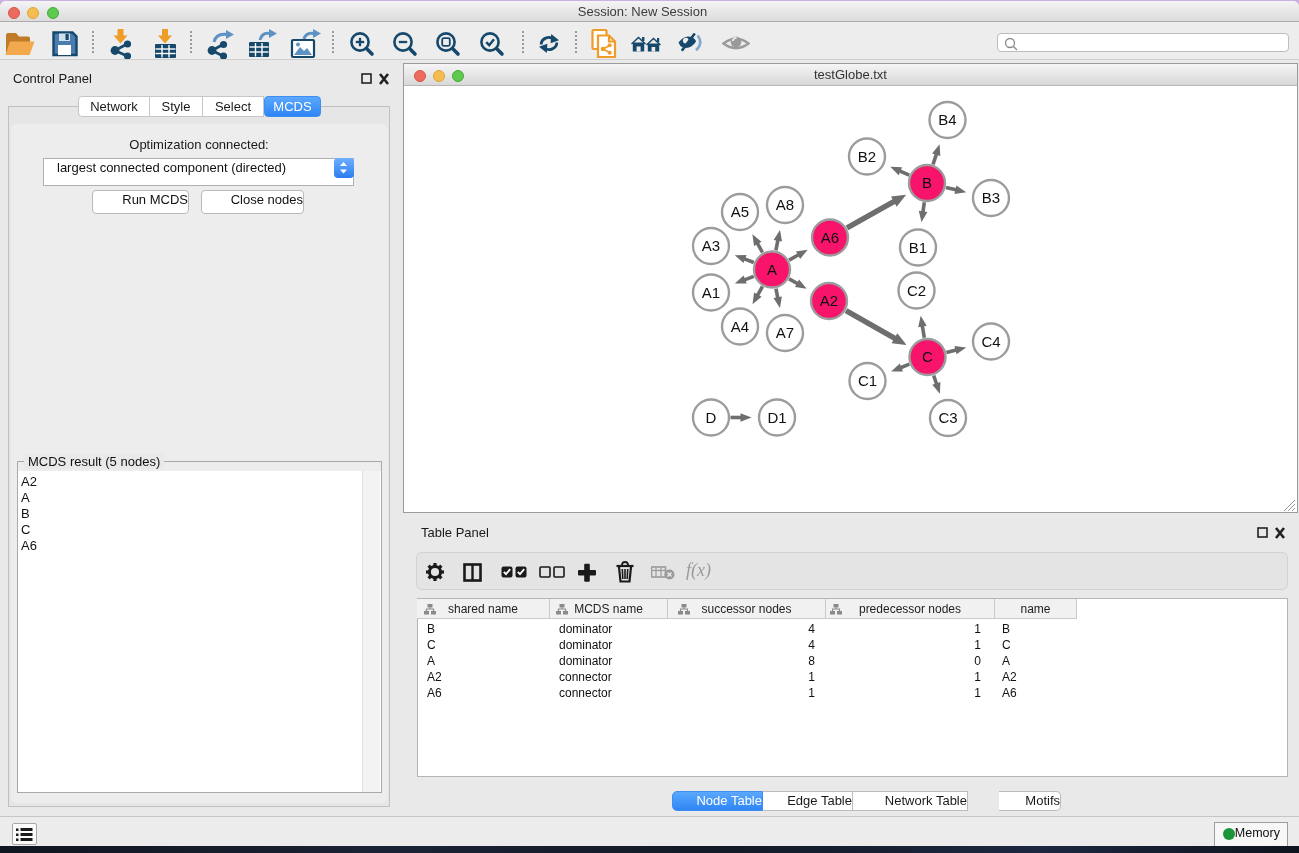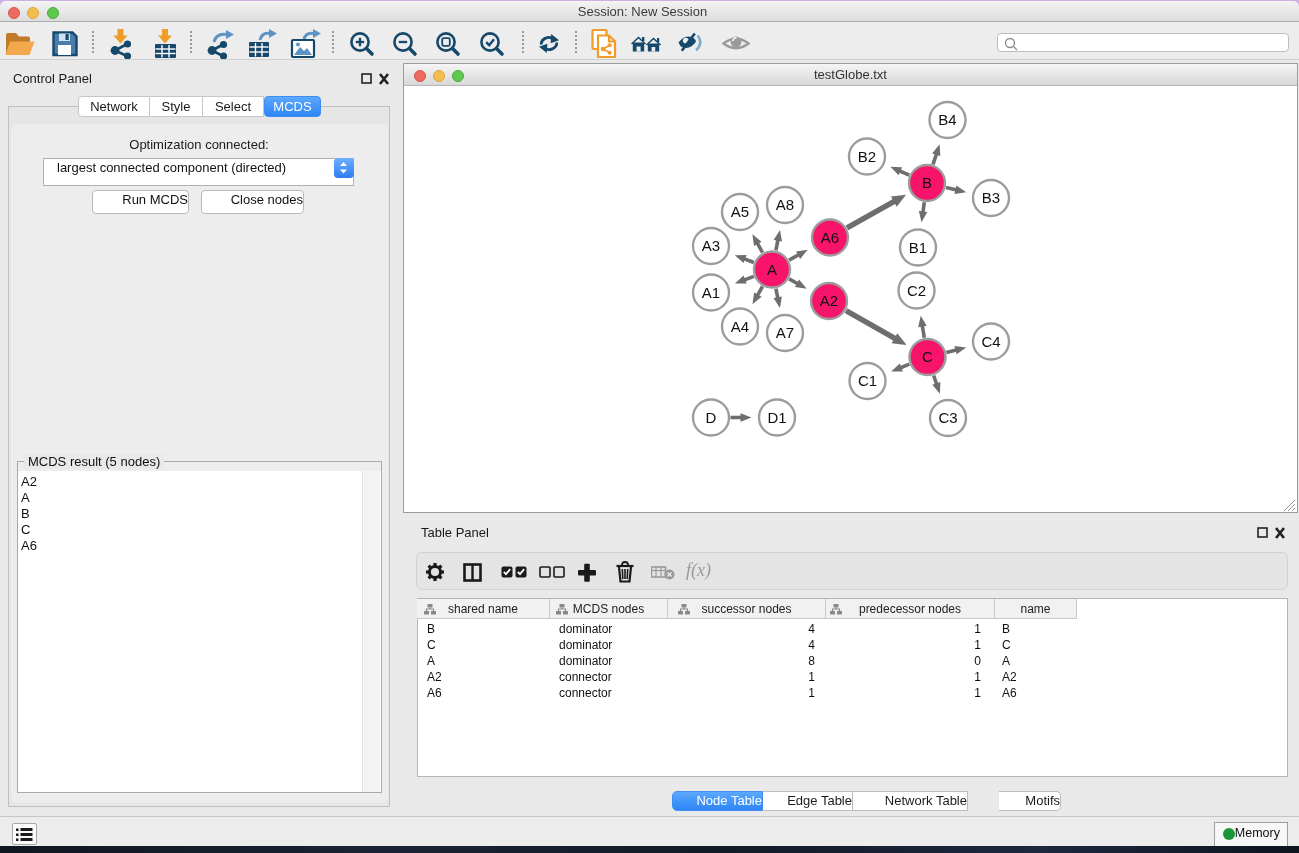--- a/index.html
+++ b/index.html
@@ -359,21 +359,21 @@
       <line x1="0.5" y1="4.5" x2="14.5" y2="4.5"></line>
       <line x1="5" y1="1" x2="5" y2="11"></line>
       <line x1="10" y1="1" x2="10" y2="11"></line>
     </g>
     <circle cx="18.5" cy="8.5" r="5" fill="#9a9a9a"></circle>
     <path d="M16.5,6.5 L20.5,10.5 M20.5,6.5 L16.5,10.5" stroke="#ededed" stroke-width="1.4"></path>
   </svg>
 <div class="abs" style="left:686px;top:560px;font-family:'Liberation Serif',serif;font-style:italic;font-size:18px;color:#9a9a9a">f(x)</div>
 <div class="abs" id="tbl"></div>
 <div class="hc" style="top:599px;left:417px;width:133px;z-index:2">shared name</div>
-<div class="hc" style="top:599px;left:550px;width:118px;z-index:2">MCDS nodes</div>
+<div class="hc" style="top:599px;left:550px;width:118px;z-index:2">MCDS name</div>
 <div class="hc" style="top:599px;left:668px;width:158px;z-index:2">successor nodes</div>
 <div class="hc" style="top:599px;left:826px;width:169px;z-index:2">predecessor nodes</div>
 <div class="hc" style="top:599px;left:995px;width:82px;z-index:2">name</div>
 <svg class="abs" style="left:424px;top:604px" width="13" height="11">
     <g fill="#8a8a8a">
       <rect x="3.5" y="0" width="5" height="3.5"></rect>
       <rect x="0" y="7" width="5" height="3.5"></rect>
       <rect x="7" y="7" width="5" height="3.5"></rect>
       <path d="M6,3.5 V5 M2.5,7 V5 H9.5 V7" fill="none" stroke="#8a8a8a" stroke-width="1.2"></path>
     </g>

